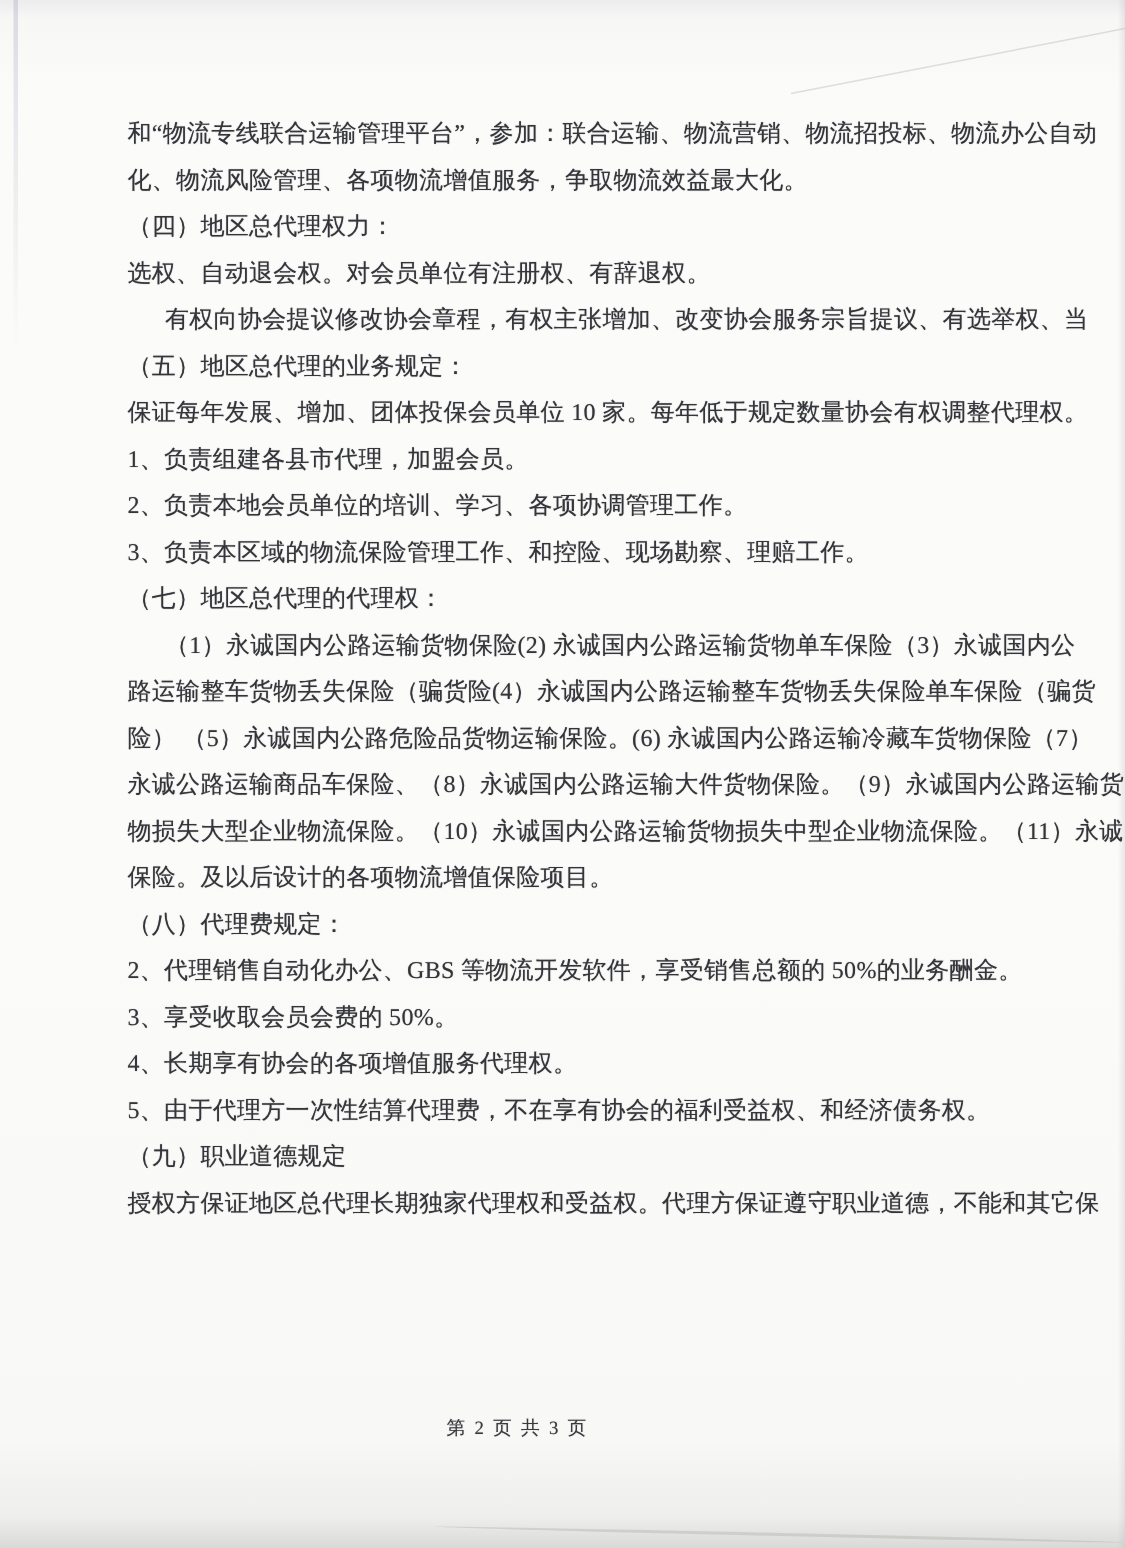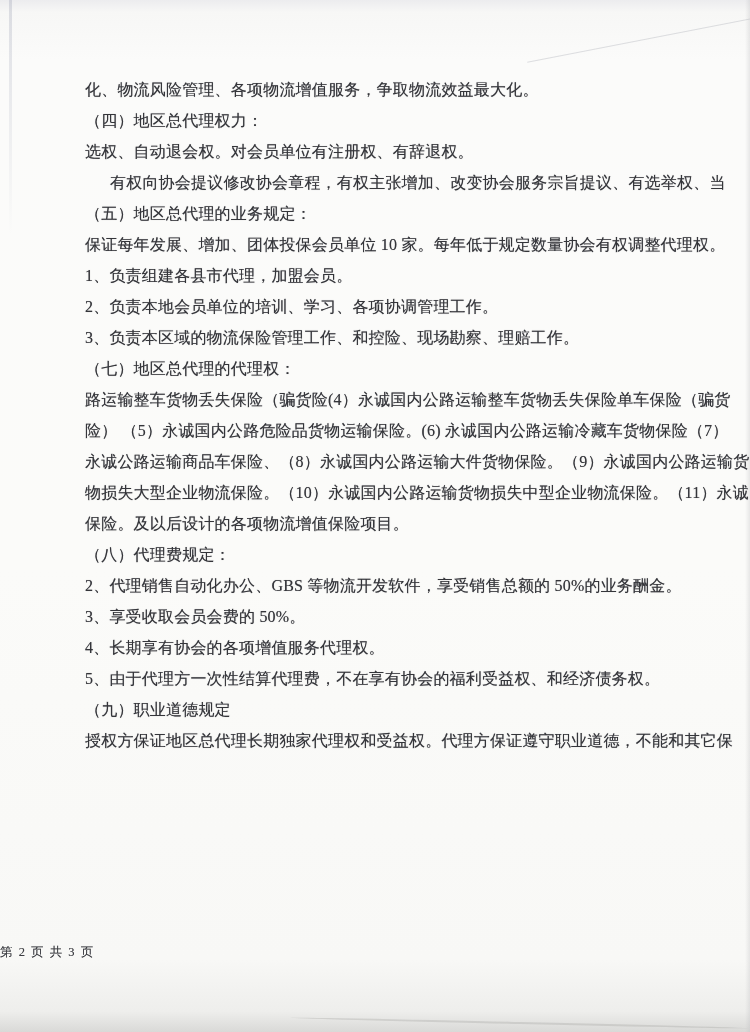--- a/index.html
+++ b/index.html
@@ -75,47 +75,50 @@
     text-shadow: 0 0 0.7px rgba(52,53,58,.55);
   }
   .line.indent {
     text-indent: 25px;
   }
   .page-footer {
     position: absolute;
     left: 0;
     top: 944px;
     width: 690px;
+    text-align: center;
     font-size: 12.5px;
     letter-spacing: 1.5px;
     color: #3a3b40;
     text-shadow: 0 0 0.6px rgba(58,59,64,.5);
   }
 </style>
 </head>
 <body>
 
 <div class="page">
   <div class="crease-left"></div>
   <div class="crease-diagonal"></div>
   <div class="edge-right"></div>
   <div class="shadow-bottom"></div>
 
   <main class="doc" style="color: rgb(52, 53, 58);">
     <div>
+        <div class="line">和“物流专线联合运输管理平台”，参加：联合运输、物流营销、物流招投标、物流办公自动</div>
         <div class="line">化、物流风险管理、各项物流增值服务，争取物流效益最大化。</div>
         <div class="line">（四）地区总代理权力：</div>
         <div class="line">选权、自动退会权。对会员单位有注册权、有辞退权。</div>
         <div class="line indent">有权向协会提议修改协会章程，有权主张增加、改变协会服务宗旨提议、有选举权、当</div>
         <div class="line">（五）地区总代理的业务规定：</div>
         <div class="line">保证每年发展、增加、团体投保会员单位 10 家。每年低于规定数量协会有权调整代理权。</div>
         <div class="line">1、负责组建各县市代理，加盟会员。</div>
         <div class="line">2、负责本地会员单位的培训、学习、各项协调管理工作。</div>
         <div class="line">3、负责本区域的物流保险管理工作、和控险、现场勘察、理赔工作。</div>
         <div class="line">（七）地区总代理的代理权：</div>
+        <div class="line indent">（1）永诚国内公路运输货物保险(2) 永诚国内公路运输货物单车保险（3）永诚国内公</div>
         <div class="line">路运输整车货物丢失保险（骗货险(4）永诚国内公路运输整车货物丢失保险单车保险（骗货</div>
         <div class="line">险） （5）永诚国内公路危险品货物运输保险。(6) 永诚国内公路运输冷藏车货物保险（7）</div>
         <div class="line">永诚公路运输商品车保险、（8）永诚国内公路运输大件货物保险。（9）永诚国内公路运输货</div>
         <div class="line">物损失大型企业物流保险。（10）永诚国内公路运输货物损失中型企业物流保险。（11）永诚</div>
         <div class="line">保险。及以后设计的各项物流增值保险项目。</div>
         <div class="line">（八）代理费规定：</div>
         <div class="line">2、代理销售自动化办公、GBS 等物流开发软件，享受销售总额的 50%的业务酬金。</div>
         <div class="line">3、享受收取会员会费的 50%。</div>
         <div class="line">4、长期享有协会的各项增值服务代理权。</div>
         <div class="line">5、由于代理方一次性结算代理费，不在享有协会的福利受益权、和经济债务权。</div>

